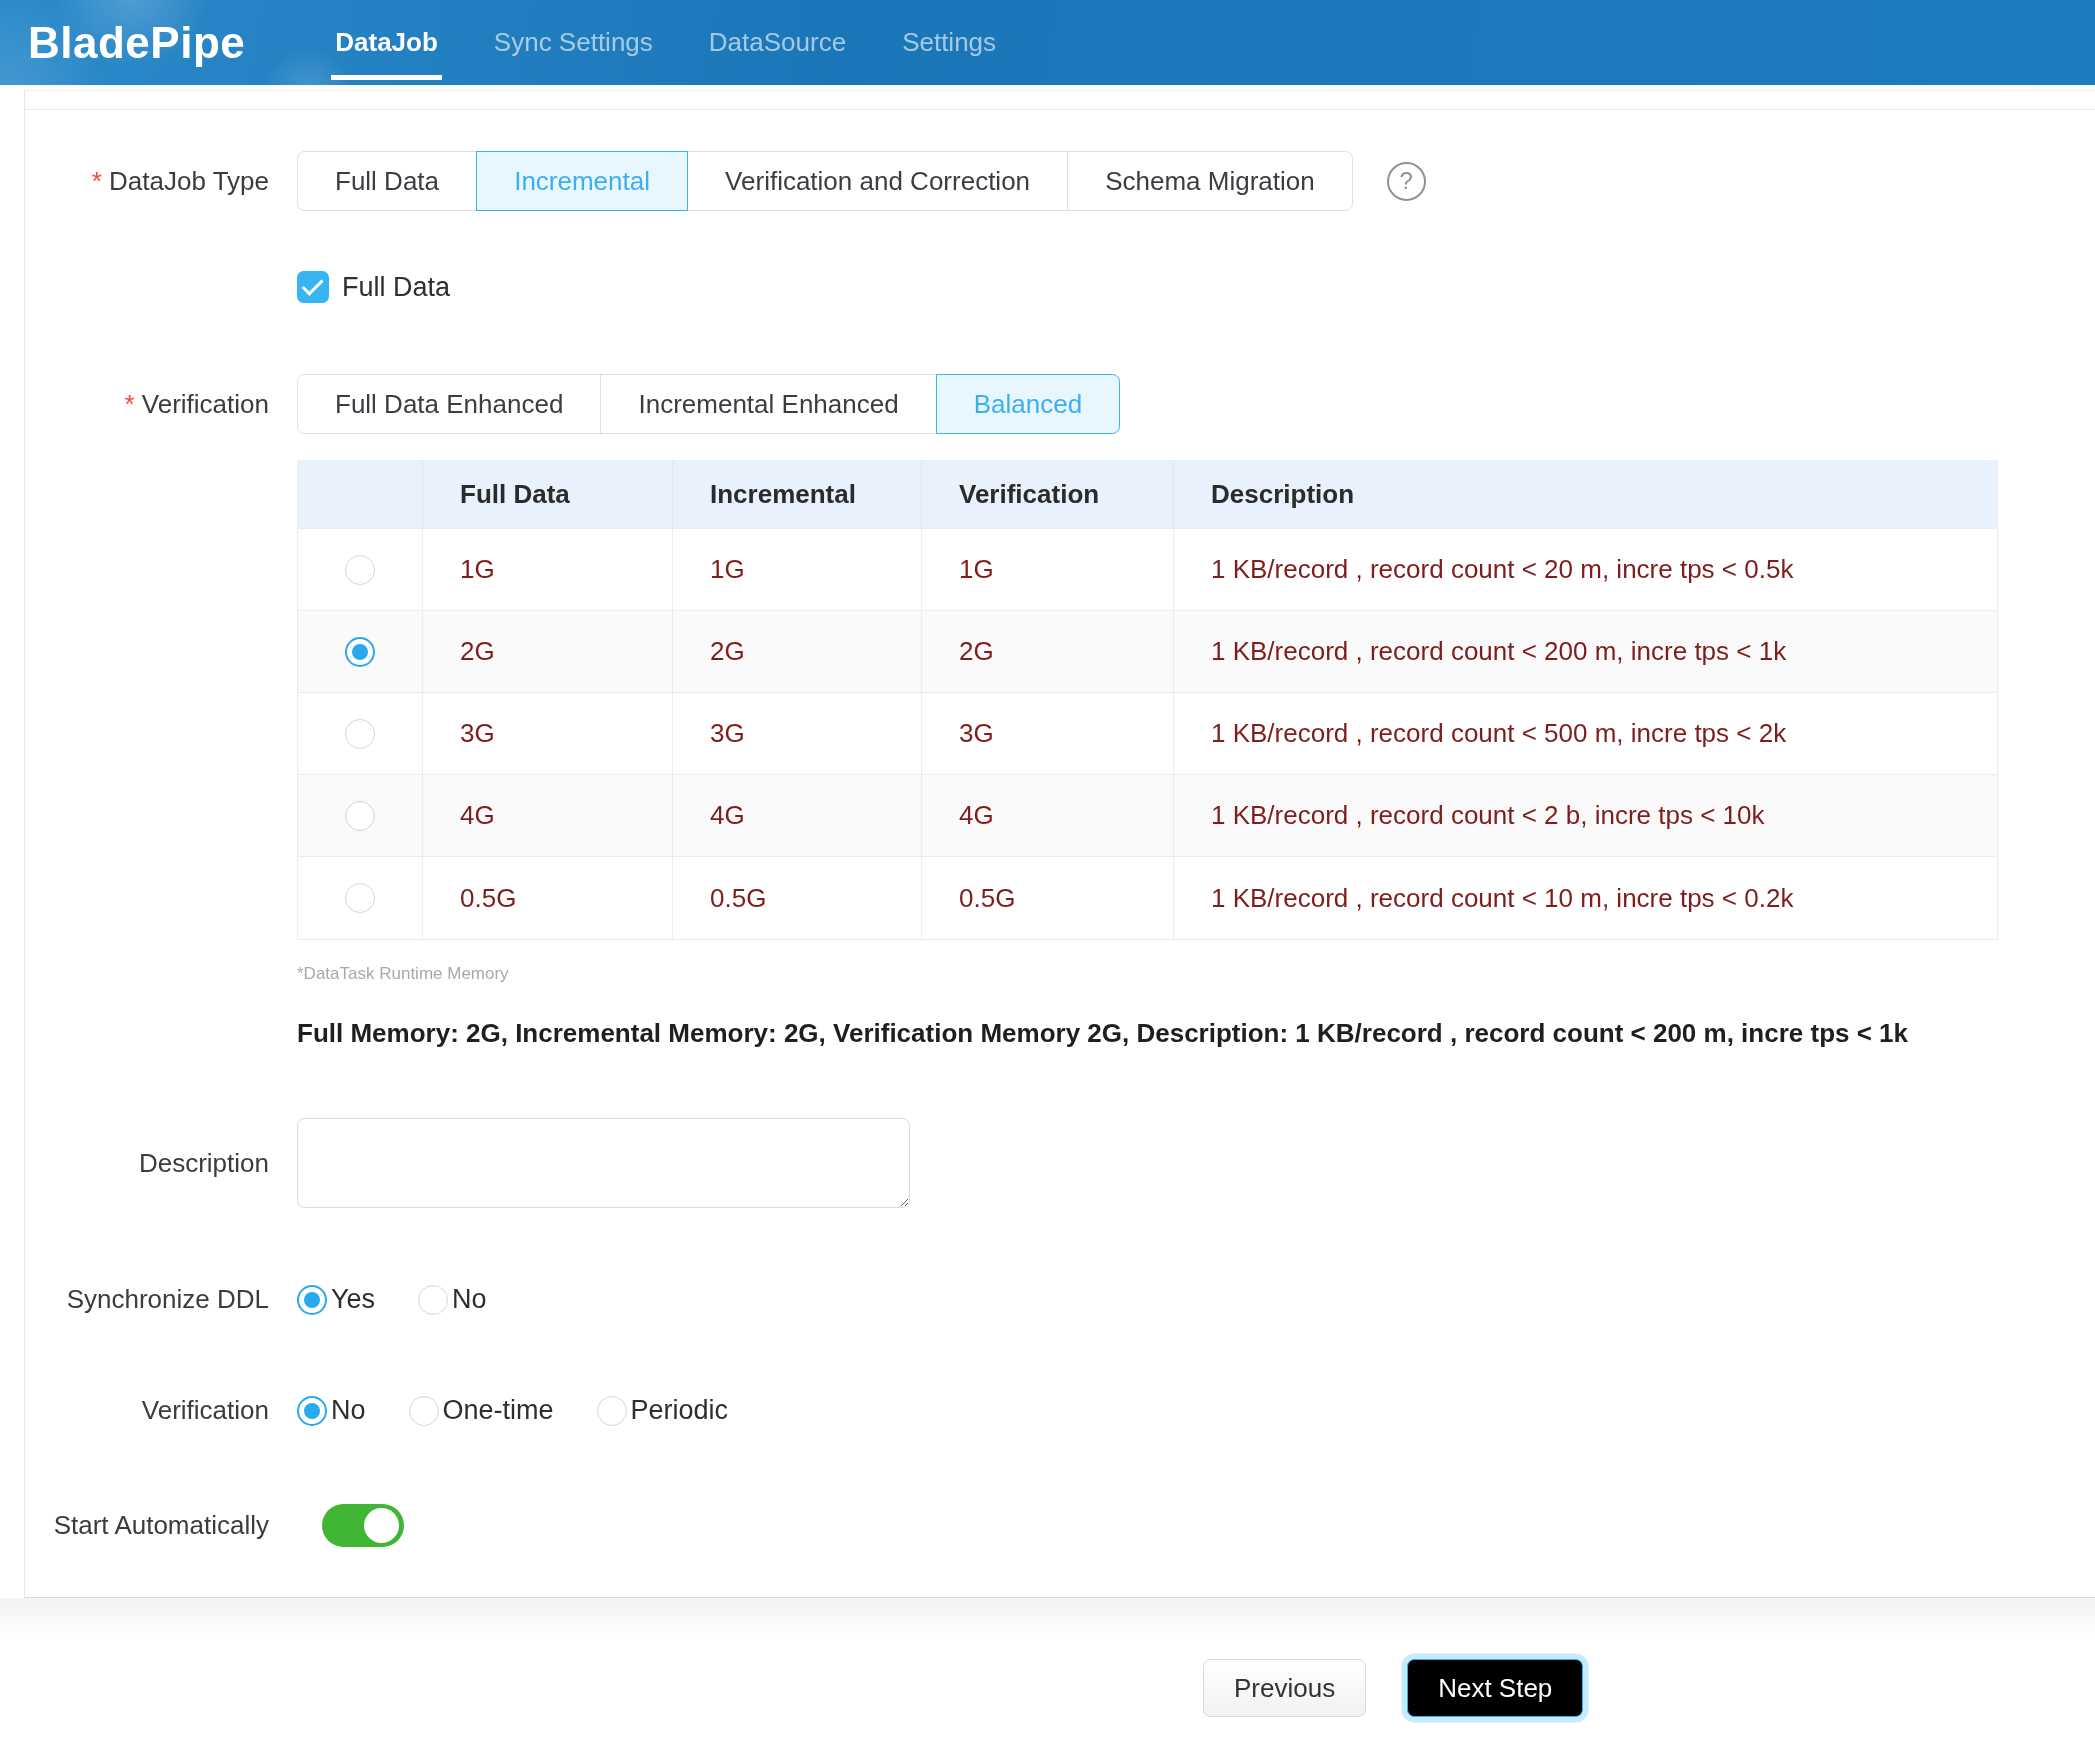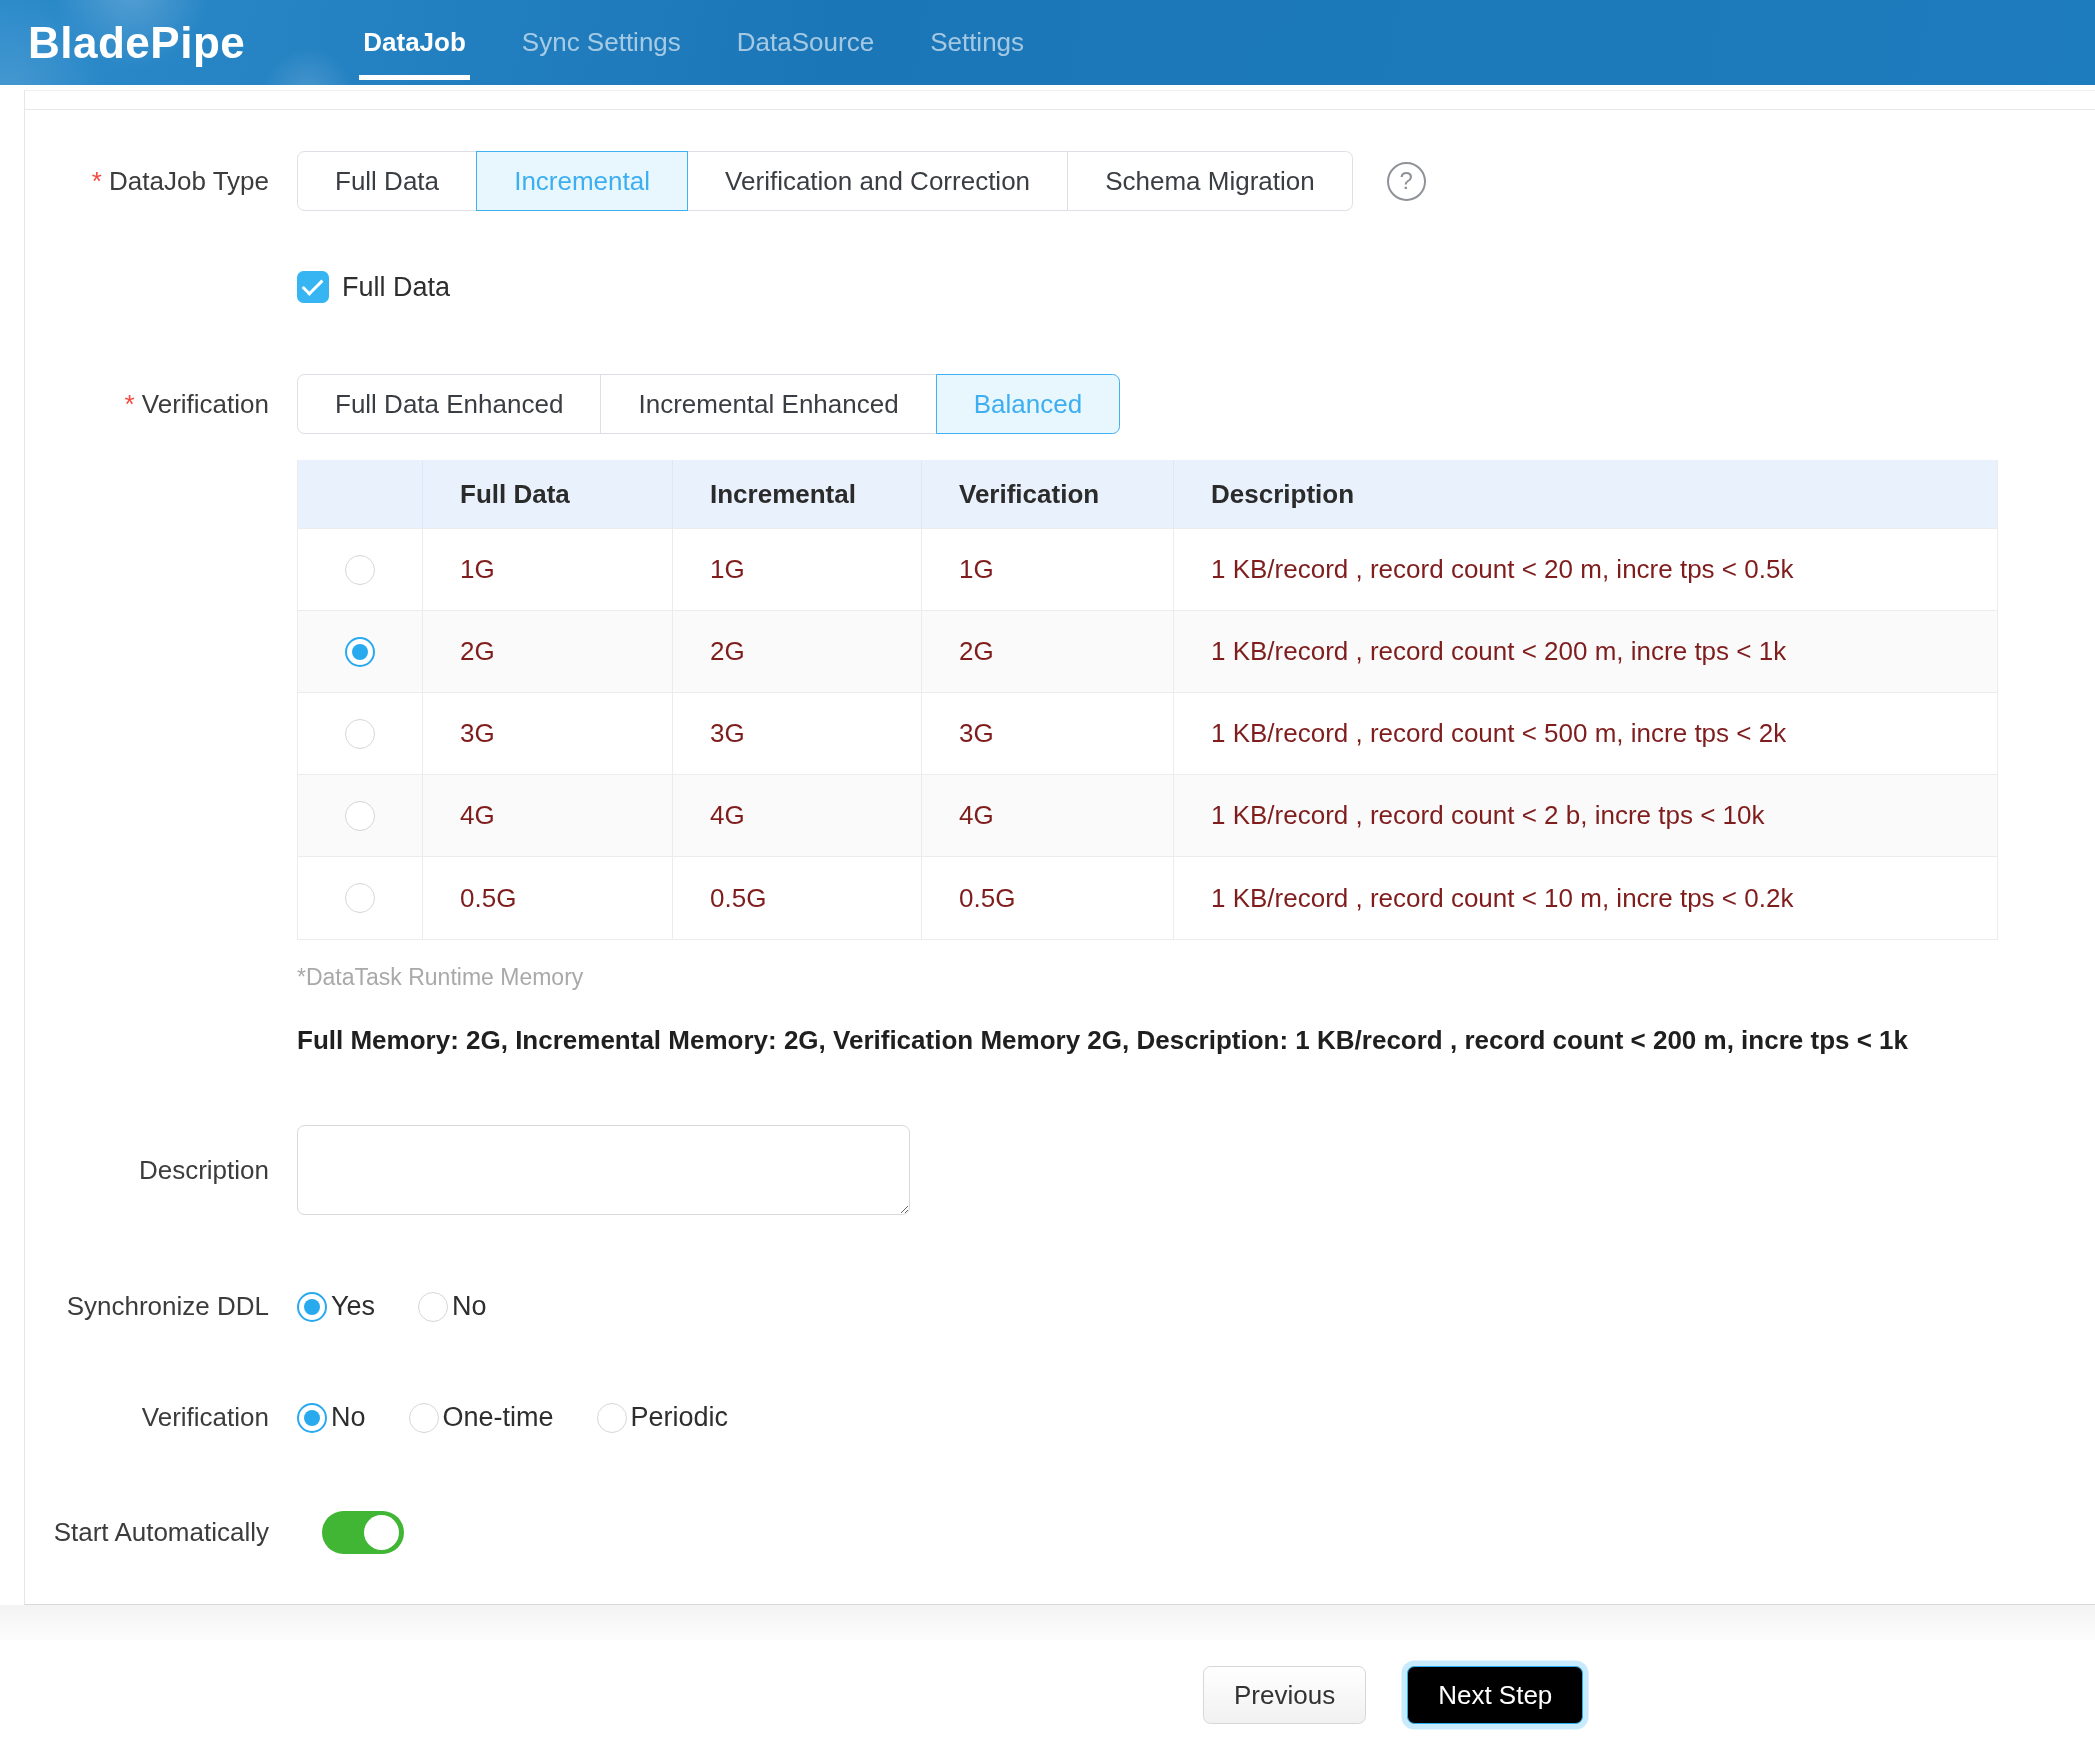--- a/index.html
+++ b/index.html
@@ -9,21 +9,20 @@
     font-family:"Liberation Sans", sans-serif; color:#333;
   }
   
   .navbar {
     height:85px; display:flex; align-items:center; position:relative; overflow:hidden;
     background:
       radial-gradient(circle 112px at 131px -9.3px, rgba(255,255,255,.20), rgba(255,255,255,0) 70%),
       radial-gradient(circle 65px  at 308px 93px, rgba(255,255,255,.16), rgba(255,255,255,0) 70%),
       radial-gradient(circle 140px at 9.3px  89px,  rgba(255,255,255,.12), rgba(255,255,255,0) 70%),
       linear-gradient(100deg, #2b8aca 0%, #1b76b7 40%, #1d7cbd 100%);
-    gap: 28px;
   }
   .logo { font-size:44px; font-weight:bold; color:#fff; margin-left:28px; letter-spacing:0.5px; white-space:nowrap; }
   .nav-tabs { display:flex; margin-left:62px; height:100%; }
   .nav-tab { position:relative; display:flex; align-items:center; padding:0 28px; font-size:26px;
              color:rgba(255,255,255,.60); cursor:pointer; }
   .nav-tab.active { color:#fff; font-weight:bold; }
   .nav-tab.active::after { content:""; position:absolute; left:24px; right:24px; bottom:4.7px; height:5.6px; background:#fff; }
 
   
   .page { margin-left:24px; border-left:0.9px solid #e6e6e6; border-bottom:1.9px solid #d9d9d9; }
@@ -70,21 +69,21 @@
 
   
   .radio { width:30px; height:30px; border-radius:50%; background:#fff; border:1.9px solid #d6d6d6;
            position:relative; flex-shrink:0; cursor:pointer; }
   .radio.sel { border:2.8px solid #29a9ee; }
   .radio.sel::after { content:""; position:absolute; inset:0; margin:auto; width:16px; height:16px;
                       border-radius:50%; background:#29a9ee; }
   .radio-item { display:flex; align-items:center; margin-right:43px; cursor:pointer; }
   .radio-item span.lbl { margin-left:4px; font-size:27px; color:#2e2e2e; }
 
-  .footnote { margin:24px 0 0 272px; font-size:23px; color:#a9a9a9; }
+  .footnote { margin:24px 0 0 272px; font-size:17px; color:#a9a9a9; }
   .summary  { margin:34px 0 0 272px; font-size:26px; font-weight:600; color:#1f1f1f; }
 
   .desc-row { margin-top:69px; }
   .desc-textarea { width:613px; height:90px; border:0.9px solid #d9d9d9; border-radius:7.5px;
                    resize:vertical; font-family:"Liberation Sans",sans-serif; font-size:24px; padding:11.2px 15px; color:#333; }
 
   .ddl-row   { margin-top:76px; }
   .verif-row { margin-top:80px; }
   .auto-row  { margin-top:78px;gap:25px; }
 

